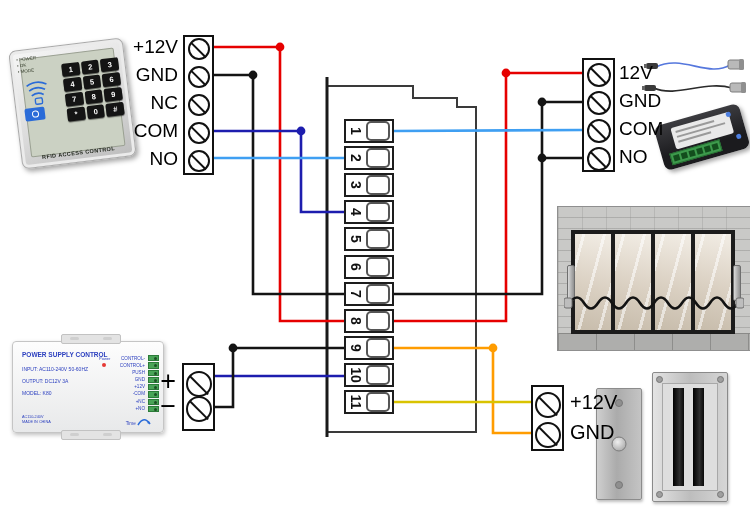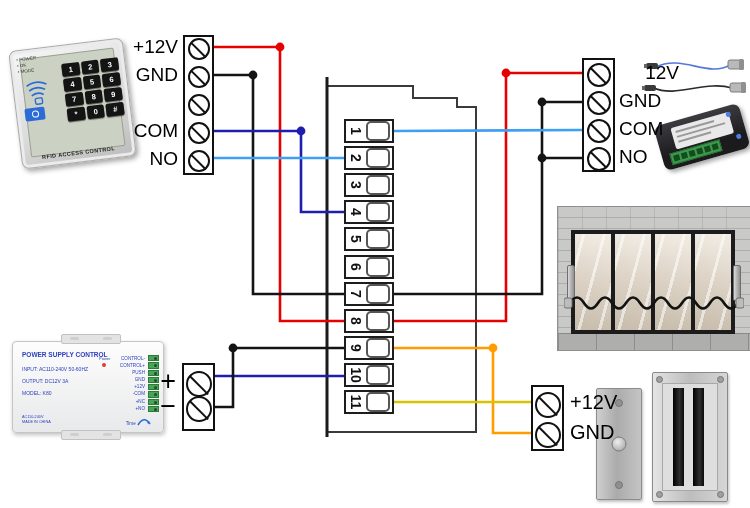--- a/index.html
+++ b/index.html
@@ -292,37 +292,38 @@
       </div>
       <div class="screw" style="width: 22px; height: 22px; top: 85px;">
         <i></i>
       </div>
       <div class="screw" style="width: 22px; height: 22px; top: 113px;">
         <i></i>
       </div>
     </div>
     <div class="blk-label" style="left: 104px; top: 47px; width: 74px; text-align: right; font-size: 19px;">+12V</div>
     <div class="blk-label" style="left: 104px; top: 75px; width: 74px; text-align: right; font-size: 19px;">GND</div>
+    <div class="blk-label" style="left: 104px; top: 103px; width: 74px; text-align: right; font-size: 19px;">NC</div>
     <div class="blk-label" style="left: 104px; top: 131px; width: 74px; text-align: right; font-size: 19px;">COM</div>
     <div class="blk-label" style="left: 104px; top: 159px; width: 74px; text-align: right; font-size: 19px;">NO</div>
     <div class="tblock" style="left: 582px; top: 58px; width: 33px; height: 114px;">
       <div class="screw" style="width: 24px; height: 24px; top: 3px;">
         <i></i>
       </div>
       <div class="screw" style="width: 24px; height: 24px; top: 31px;">
         <i></i>
       </div>
       <div class="screw" style="width: 24px; height: 24px; top: 59px;">
         <i></i>
       </div>
       <div class="screw" style="width: 24px; height: 24px; top: 87px;">
         <i></i>
       </div>
     </div>
-    <div class="blk-label" style="left: 619px; top: 73px; width: 60px; text-align: right; font-size: 19px;">12V</div>
+    <div class="blk-label" style="left: 619px; top: 73px; width: 60px; text-align: left; font-size: 19px;">12V</div>
     <div class="blk-label" style="left: 619px; top: 101px; width: 60px; text-align: left; font-size: 19px;">GND</div>
     <div class="blk-label" style="left: 619px; top: 129px; width: 60px; text-align: left; font-size: 19px;">COM</div>
     <div class="blk-label" style="left: 619px; top: 157px; width: 60px; text-align: left; font-size: 19px;">NO</div>
     <div class="tblock" style="left: 182px; top: 363px; width: 33px; height: 68px;">
       <div class="screw" style="width: 26px; height: 26px; top: 6px;">
         <i></i>
       </div>
       <div class="screw" style="width: 26px; height: 26px; top: 31px;">
         <i></i>
       </div>

